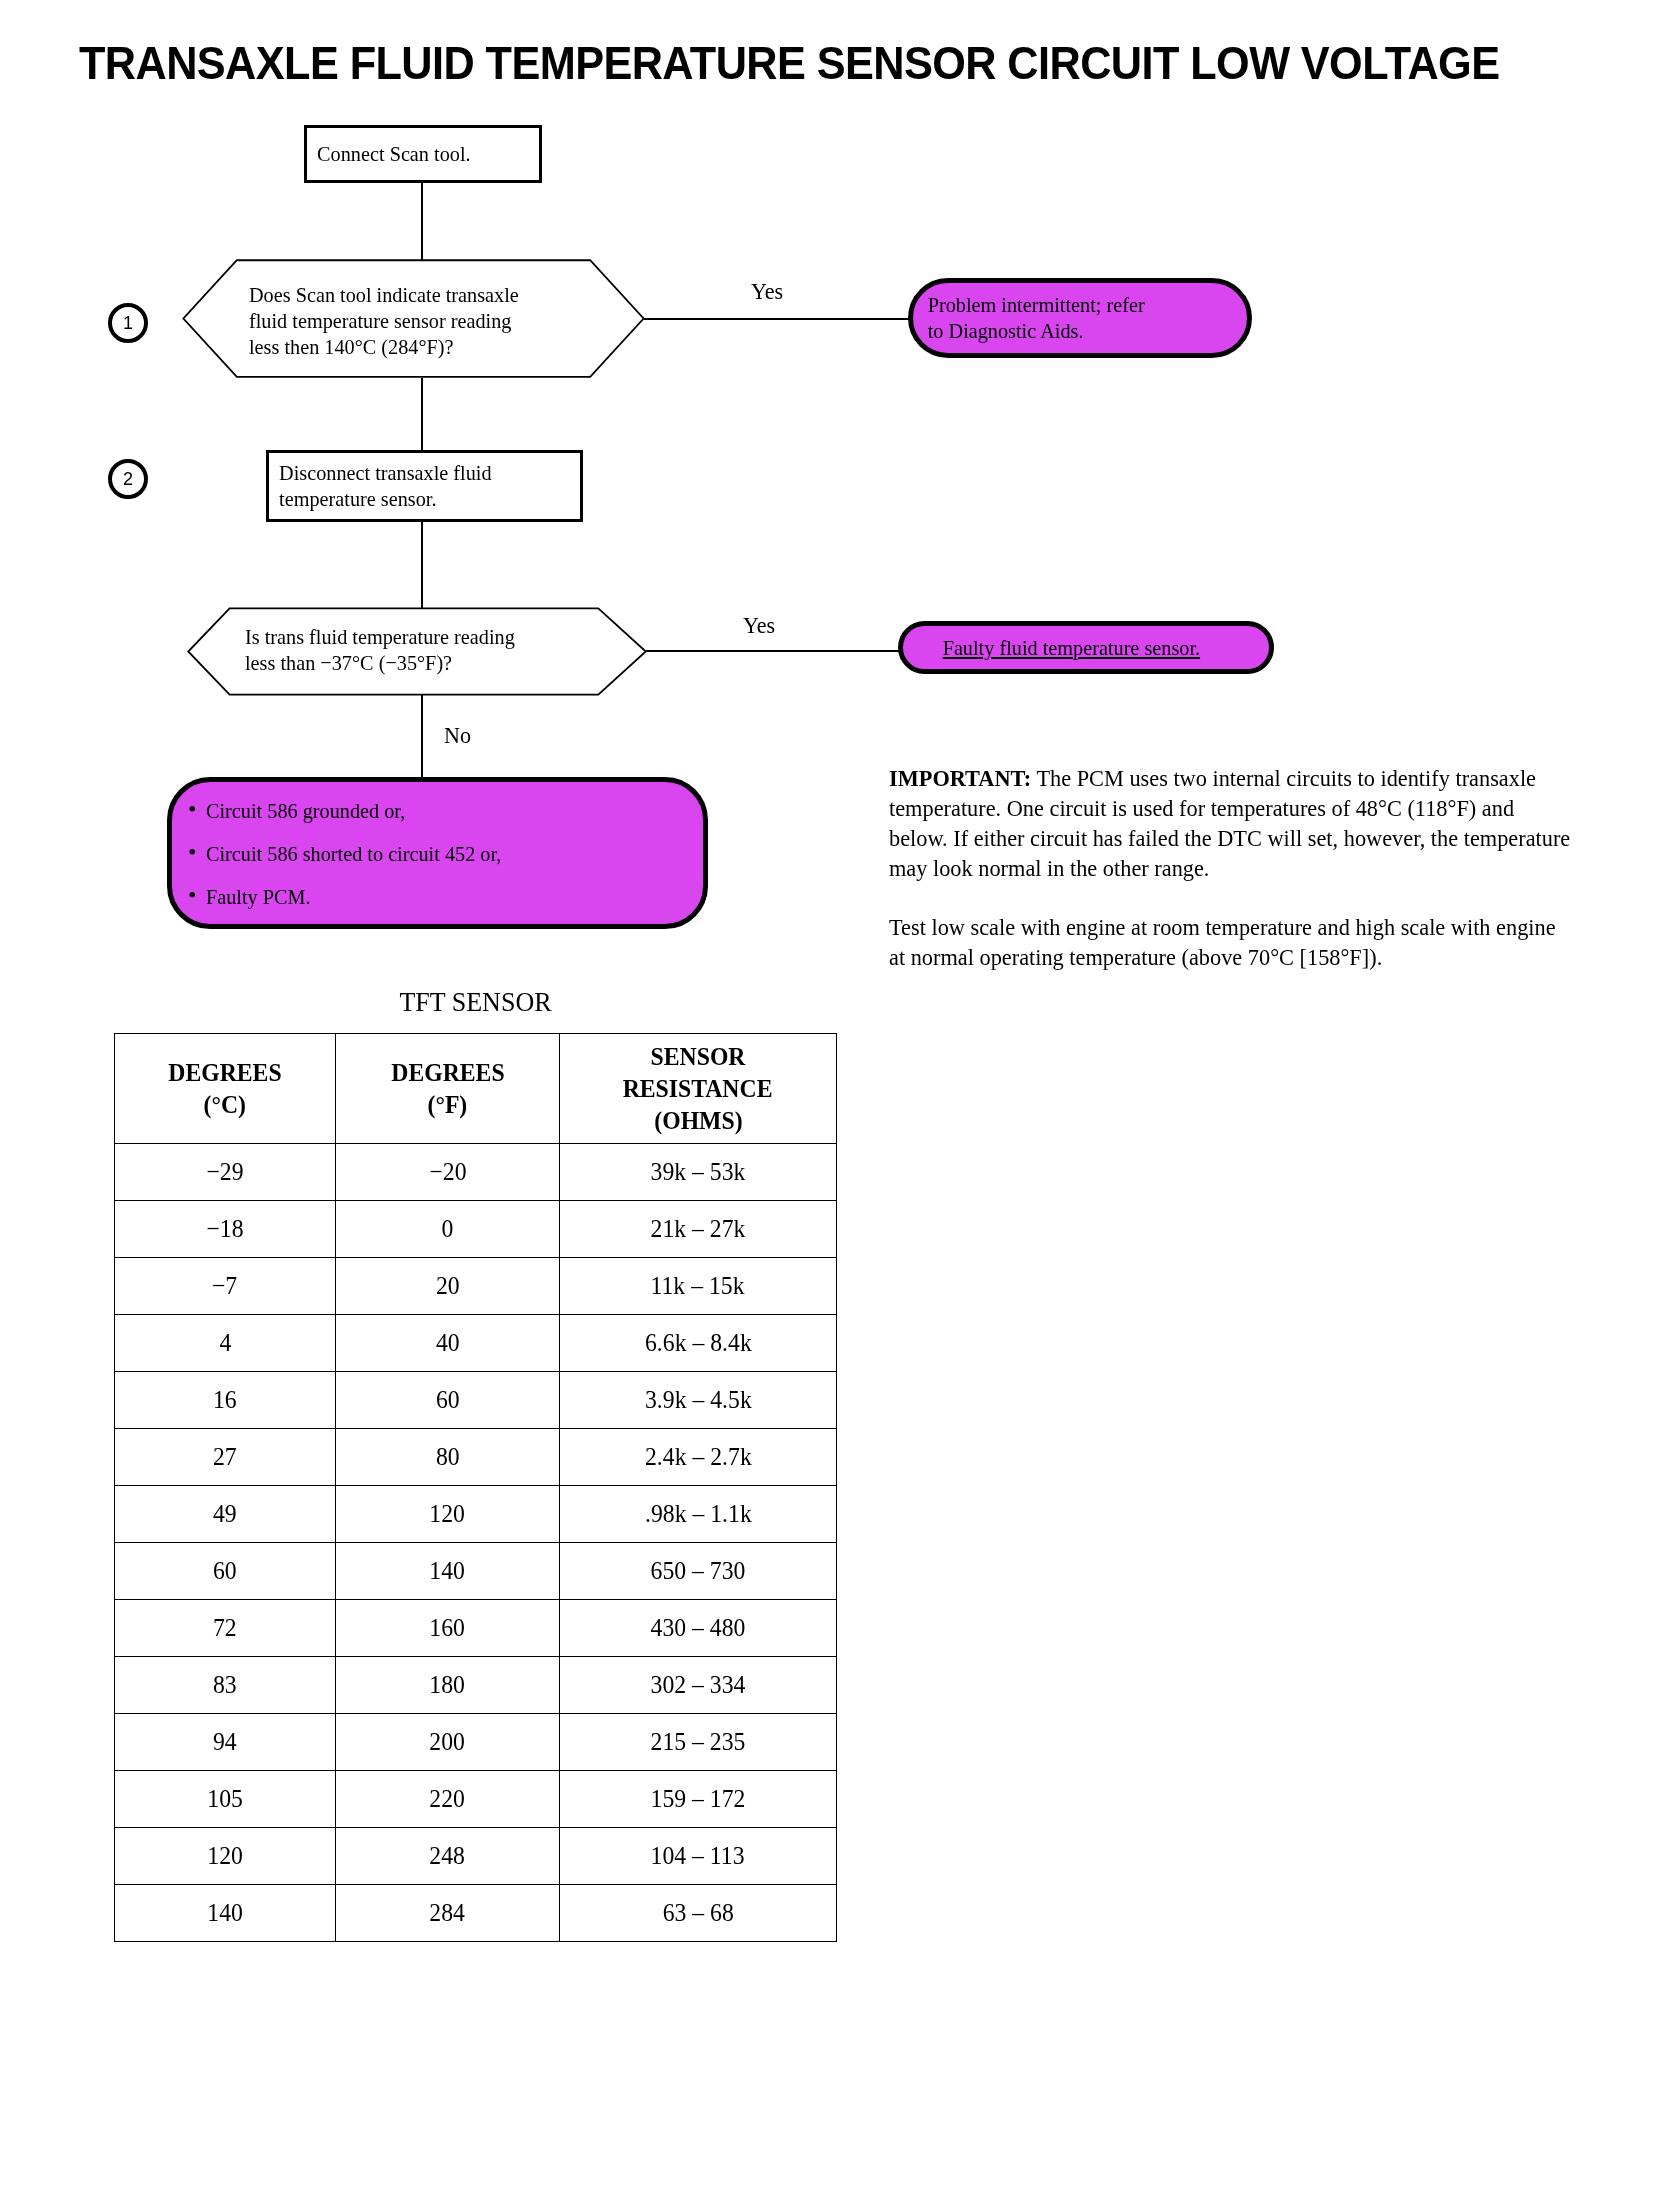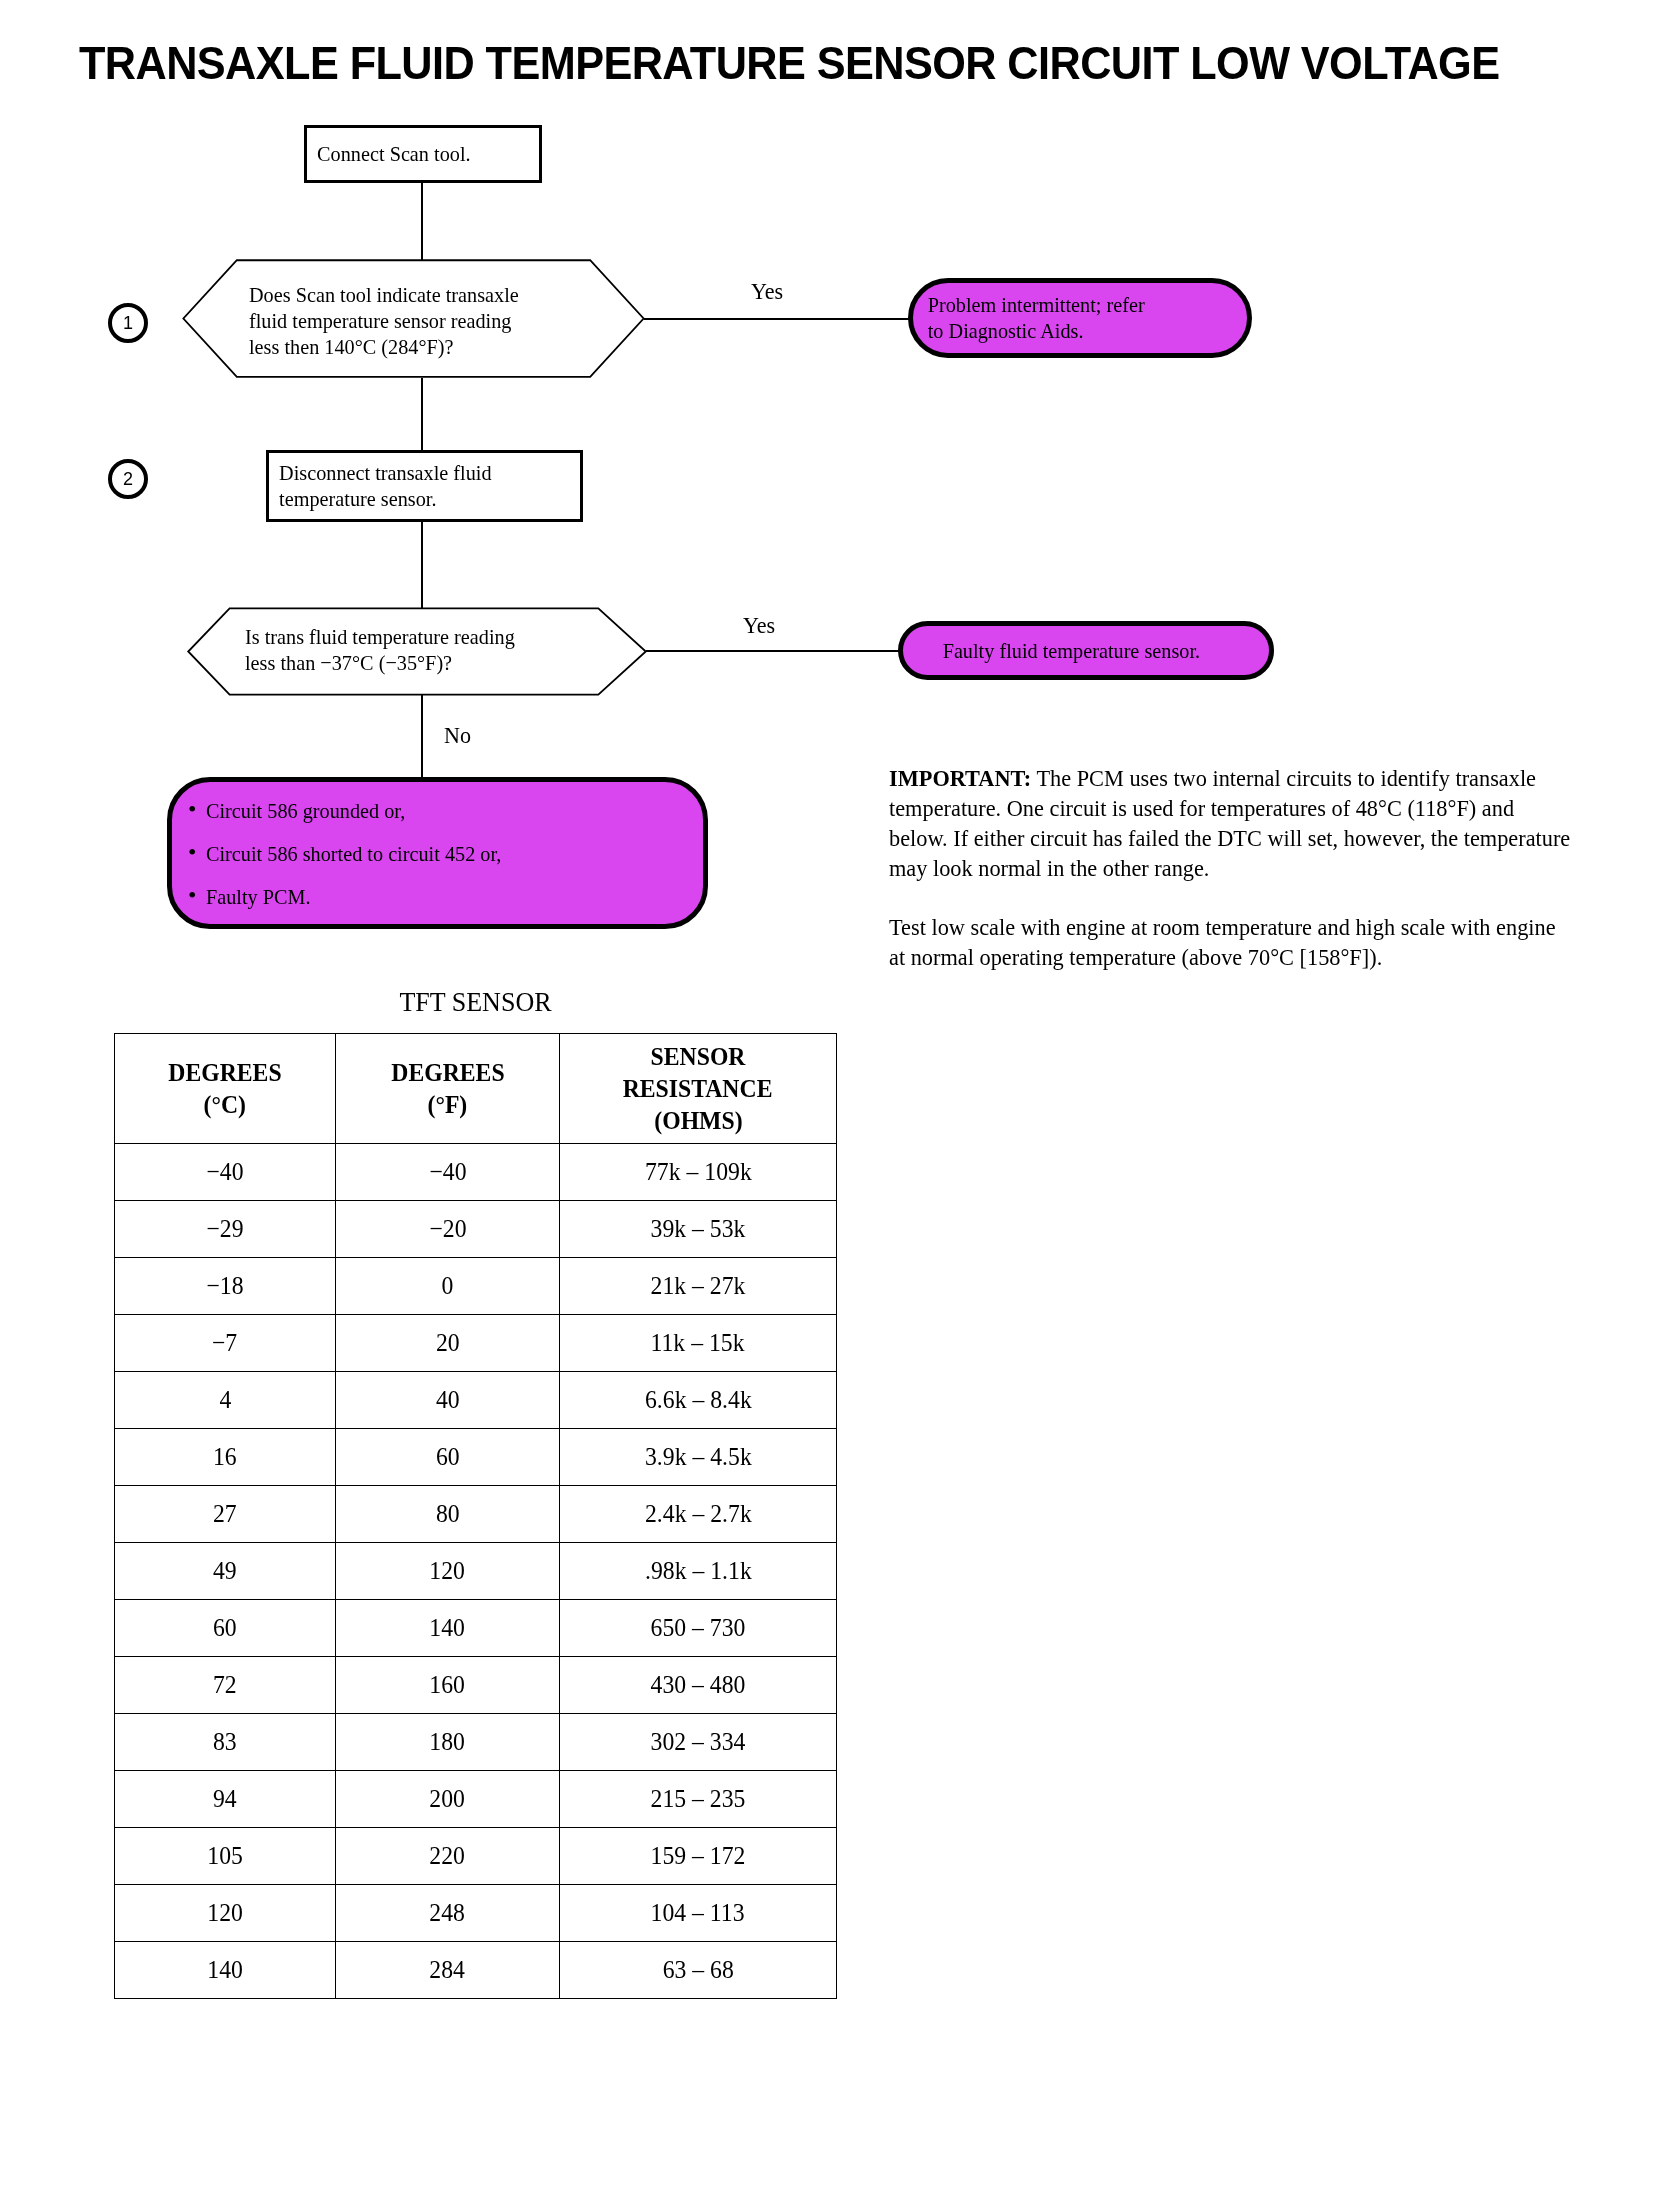--- a/index.html
+++ b/index.html
@@ -138,21 +138,21 @@
     </svg>
     <div class="htext ftext" style="left:58px;top:17px;width:383px;">
       <div>Is trans fluid temperature reading</div>
       <div>less than −37°C (−35°F)?</div>
     </div>
   </div>
 
   <div class="blabel" style="left:743px;top:611px;">Yes</div>
   <div class="hline" style="left:646px;top:650px;width:255px;"></div>
 
-  <div class="term" style="left:898px;top:621px;width:376px;height:59px;border-radius:30px;">
+  <div class="term" style="left:898px;top:621px;width:376px;height:53px;border-radius:30px;text-decoration:underline;">
     <div class="inner ftext" style="text-align:center;">Faulty fluid temperature sensor.</div>
   </div>
 
   <div class="vline" style="left:421px;top:695px;height:82px;"></div>
   <div class="blabel" style="left:444px;top:721px;">No</div>
 
   <div class="term" style="left:167px;top:777px;width:541px;height:152px;border-radius:43px;">
     <div class="inner">
       <ul class="blist">
         <li>
@@ -196,25 +196,20 @@
         </th>
         <th>
           <span>SENSOR</span><br>
           <span>RESISTANCE</span><br>
           <span>(OHMS)</span>
         </th>
       </tr>
     </thead>
     <tbody>
         <tr>
-          <td><span>−40</span></td>
-          <td><span>−40</span></td>
-          <td><span>77k – 109k</span></td>
-        </tr>
-        <tr>
           <td><span>−29</span></td>
           <td><span>−20</span></td>
           <td><span>39k – 53k</span></td>
         </tr>
         <tr>
           <td><span>−18</span></td>
           <td><span>0</span></td>
           <td><span>21k – 27k</span></td>
         </tr>
         <tr>

